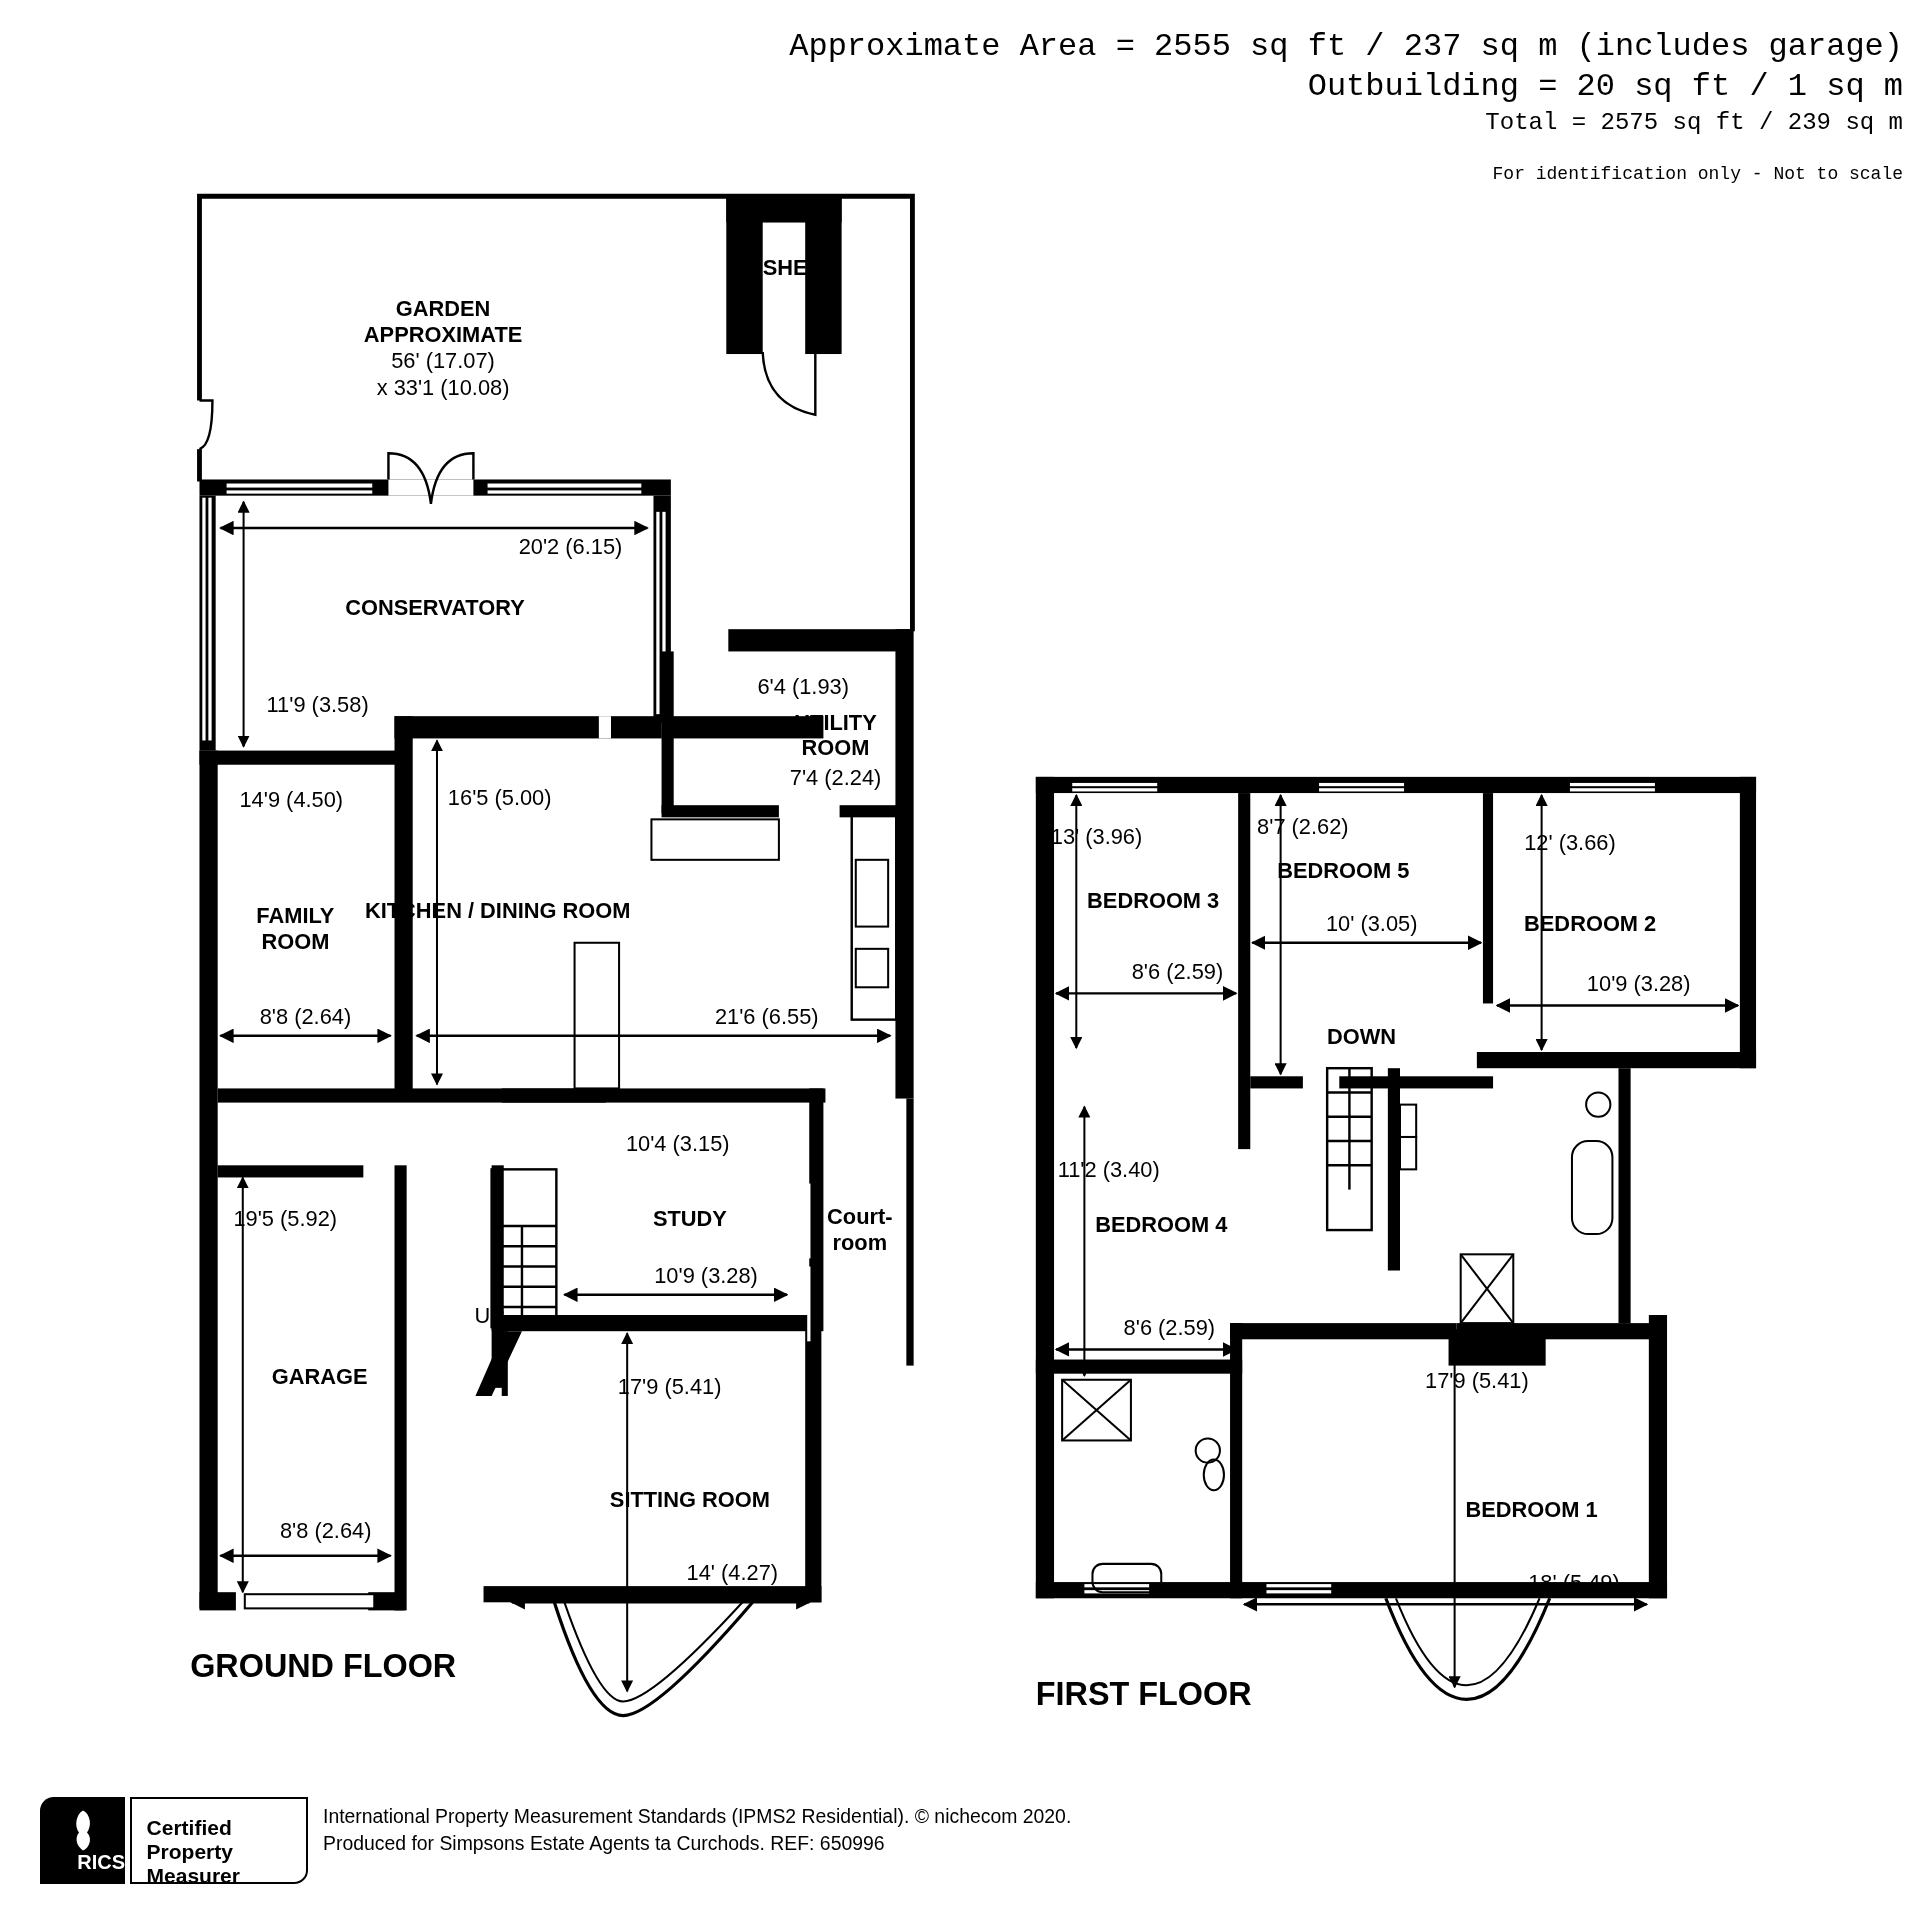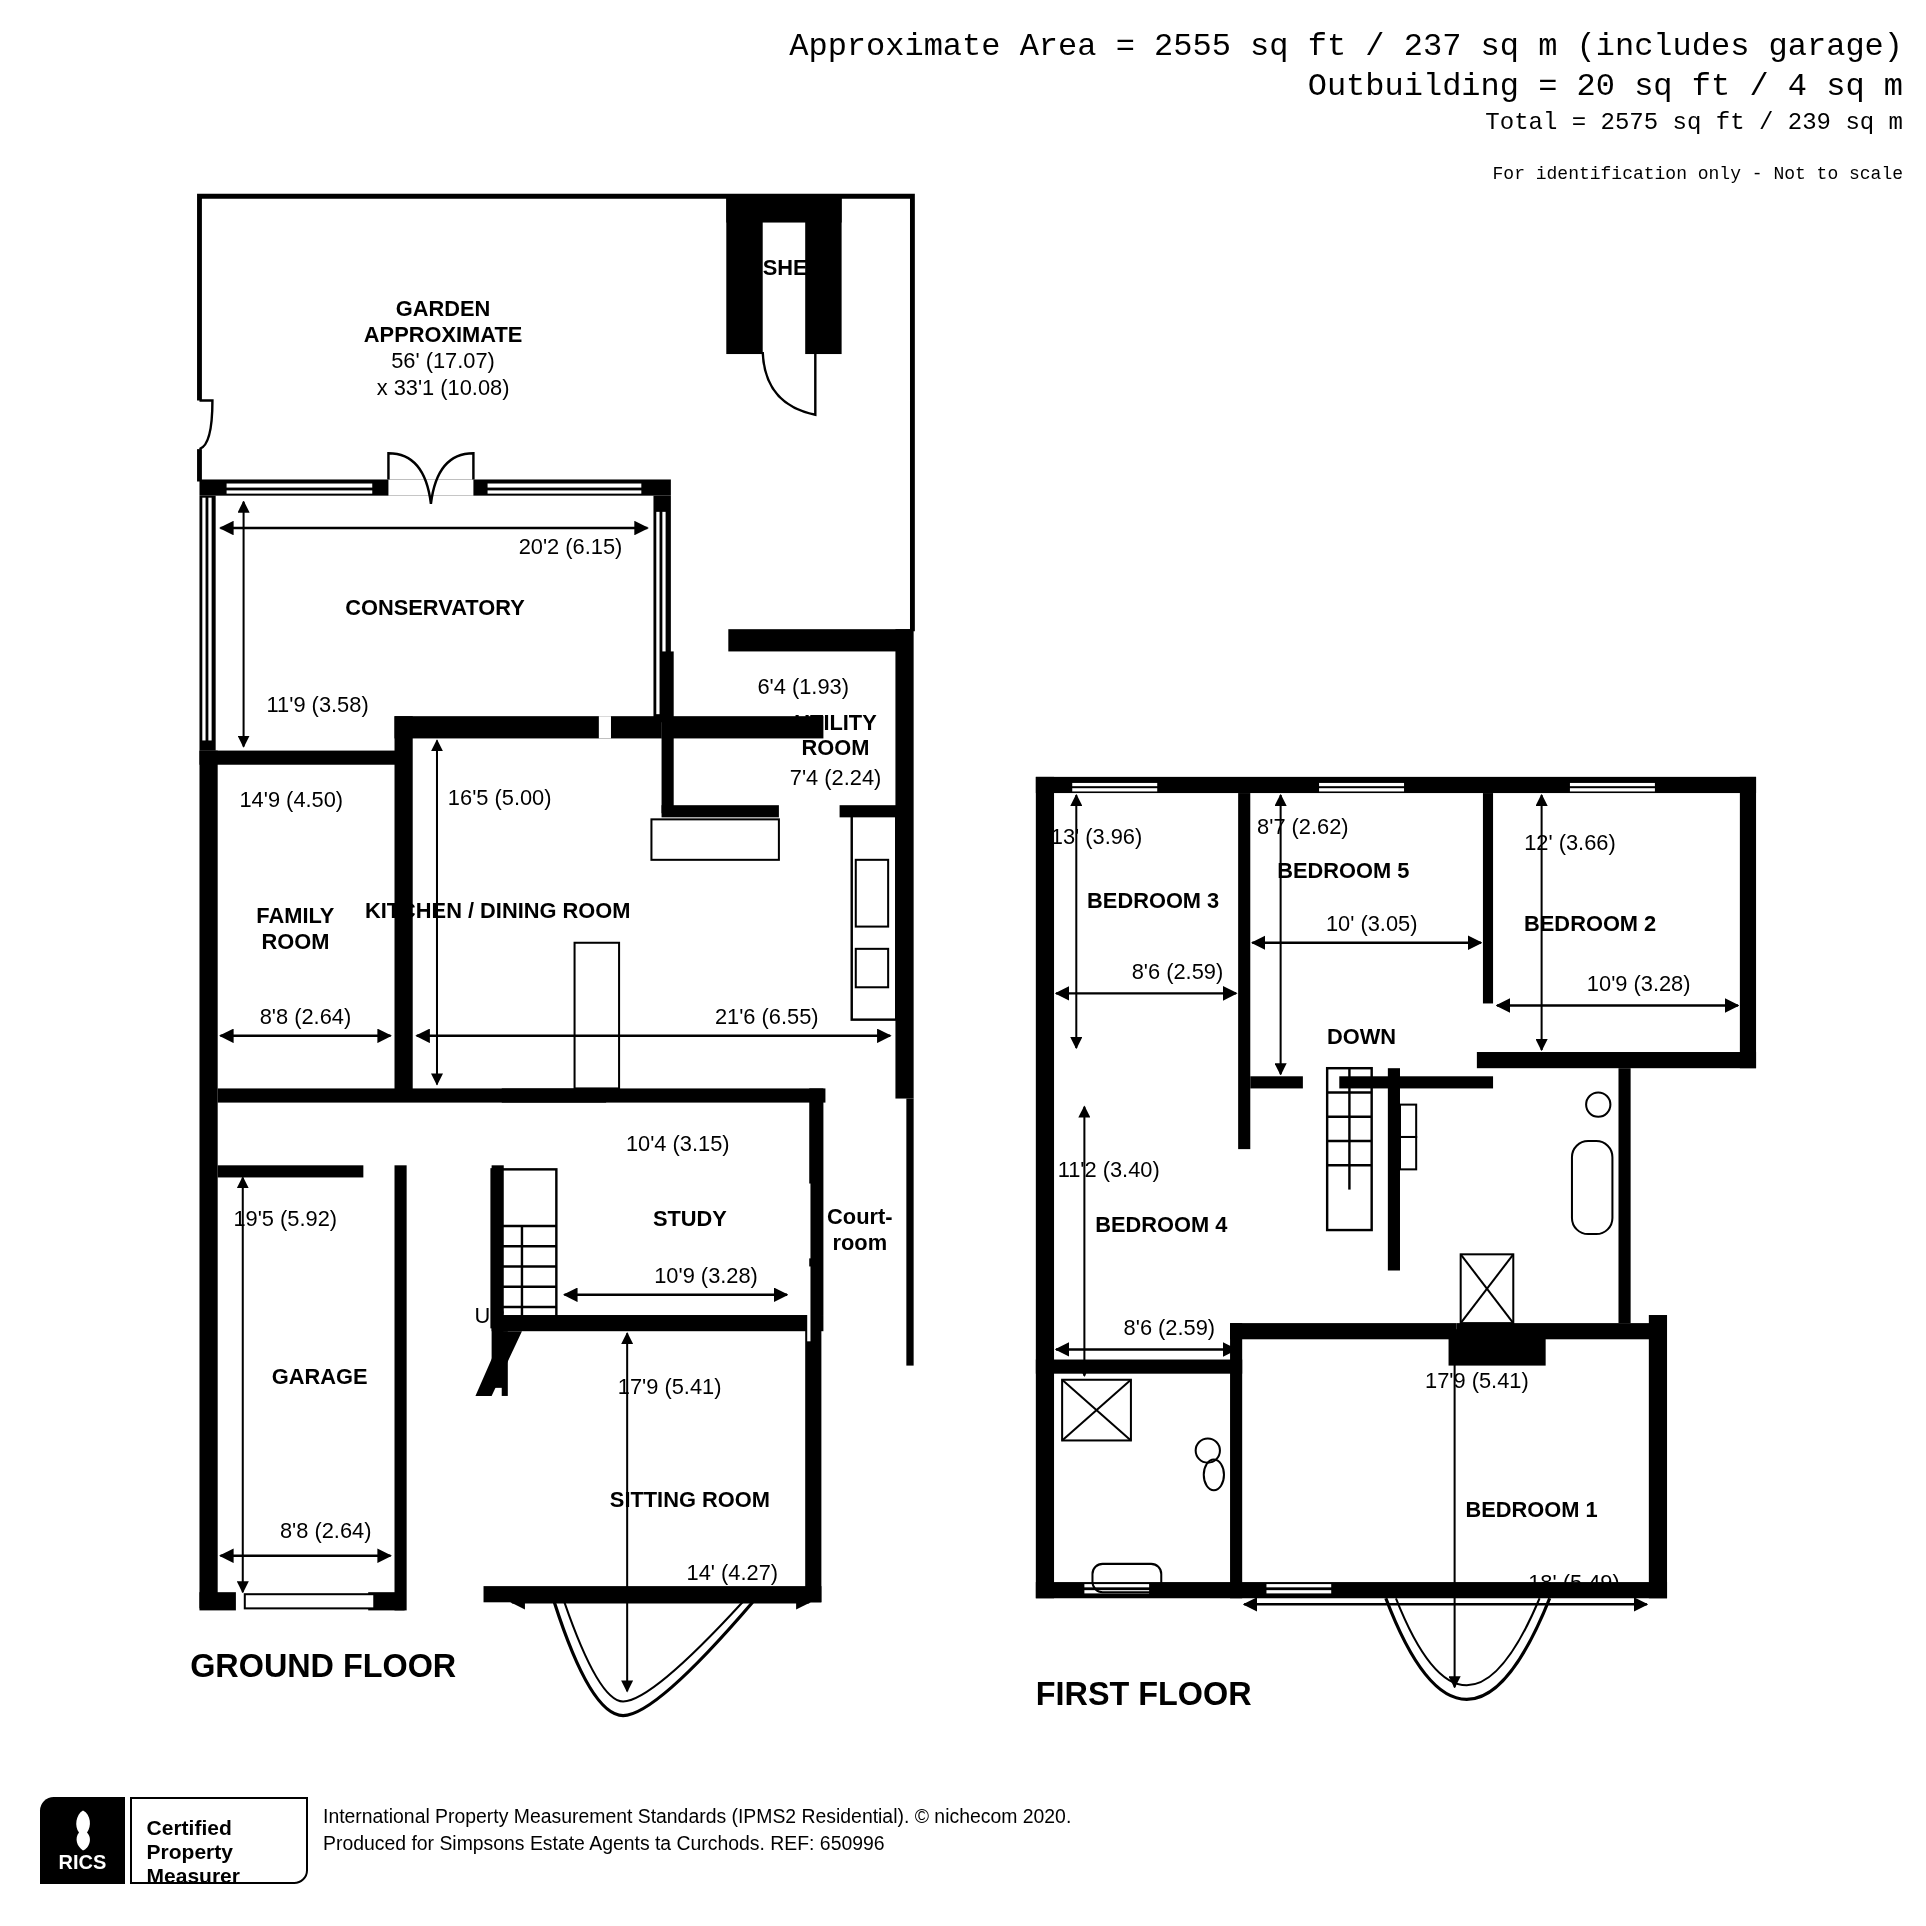--- a/index.html
+++ b/index.html
@@ -8,31 +8,31 @@
   .hdr.l1 { top:27.5px; font-size:32px; }
   .hdr.l2 { top:68px; font-size:32px; }
   .hdr.l3 { top:109px; font-size:24px;text-align:center; }
   .hdr.l4 { top:164px; font-size:18px; }
   svg#plan { position:absolute; left:0; top:0; }
   .lbl { font-family:"Liberation Sans", sans-serif; font-weight:bold; font-size:54px; text-anchor:middle; }
   .dim { font-family:"Liberation Sans", sans-serif; font-size:54px; text-anchor:middle; }
   .floor { font-family:"Liberation Sans", sans-serif; font-weight:bold; font-size:80px; }
   .footer { position:absolute; left:40px; top:1797px; width:1295px; height:105px; }
   .rics-black { position:absolute; left:0; top:0; width:85px; height:87px; background:#000; border-radius:13.8px 0 0 0; color:#fff; }
-  .rics-word { position:absolute; left:0; bottom:9.7px; width:85px; text-align:center; font-weight:bold; font-size:20px; font-family:"Liberation Sans", sans-serif; }
+  .rics-word { position:absolute; left:0; bottom:9.7px; width:85px; text-align:right; font-weight:bold; font-size:20px; font-family:"Liberation Sans", sans-serif; }
   .rics-lion { position:absolute; left:31px; top:11.3px; width:24px; height:45px; }
   .cpm-box { position:absolute; left:90px; top:0; width:174px; height:83px; border:2.4px solid #000; border-radius:0 0 13.8px 0; }
   .cpm-text { position:absolute; left:14.6px; top:17px; font-weight:bold; font-size:21px; line-height:24px; font-family:"Liberation Sans", sans-serif; }
   .foot-text { position:absolute; left:283px; top:5.7px; font-size:19.4px; line-height:27.5px; font-family:"Liberation Sans", sans-serif; white-space:nowrap; }
 </style>
 </head>
 <body>
 
 <div class="hdr l1">Approximate Area = 2555 sq ft / 237 sq m (includes garage)</div>
-<div class="hdr l2">Outbuilding = 20 sq ft / 4 sq m</div>
+<div class="hdr l2">Outbuilding = 20 sq ft / 1 sq m</div>
 <div class="hdr l3">Total = 2575 sq ft / 239 sq m</div>
 <div class="hdr l4">For identification only - Not to scale</div>
 
 <svg id="plan" width="1926" height="1926" viewBox="0 0 4760 4760" xmlns="http://www.w3.org/2000/svg">
   <defs>
     <marker id="ah" viewBox="0 0 10 10" refX="9" refY="5" markerWidth="6" markerHeight="6" orient="auto-start-reverse">
       <path d="M0,0 L10,5 L0,10 z" fill="#000"></path>
     </marker>
   </defs>
 

